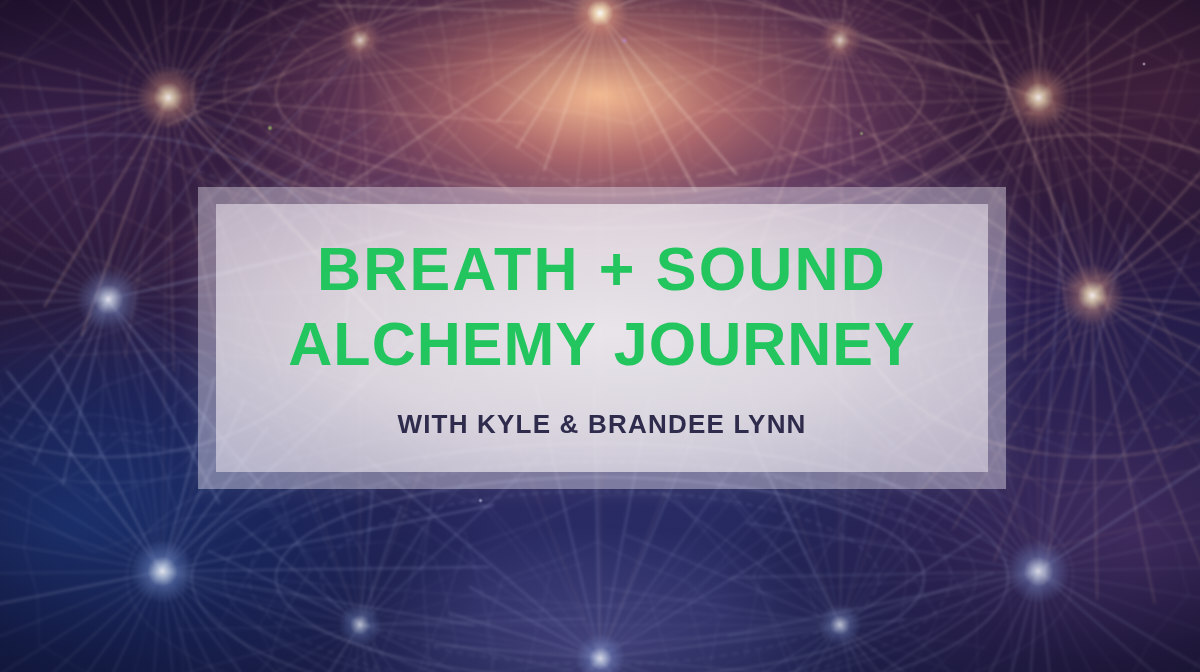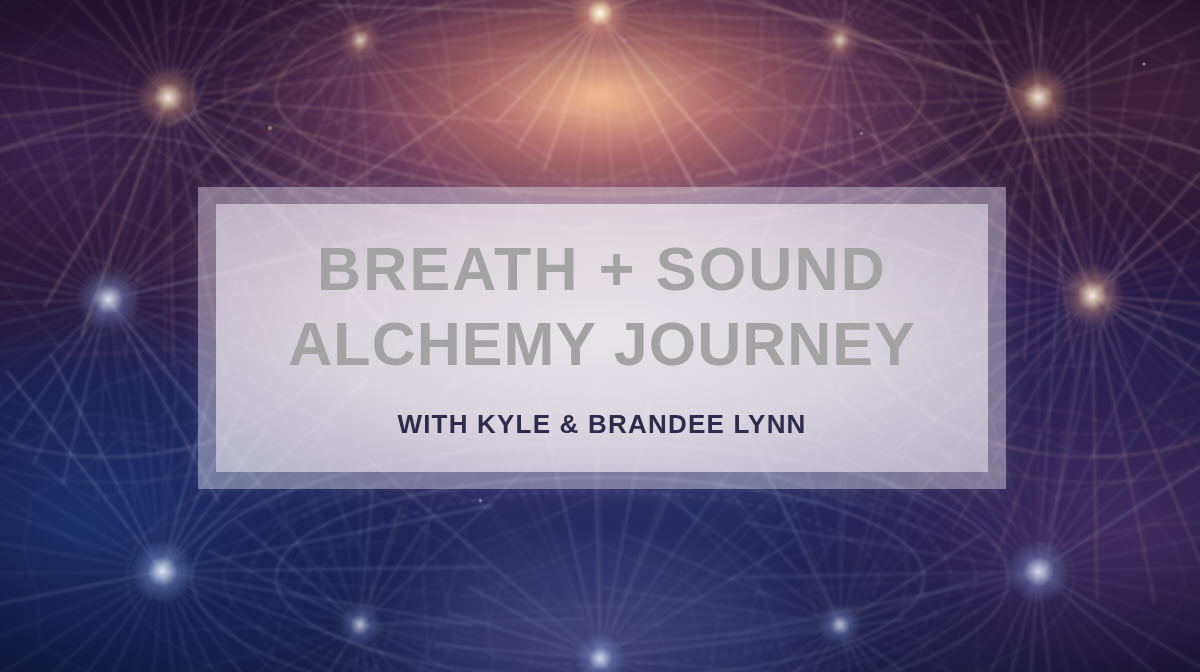--- a/index.html
+++ b/index.html
@@ -117,21 +117,21 @@
   .panel-content {
     position: absolute;
     inset: 0;
     display: flex;
     flex-direction: column;
     align-items: center;
     justify-content: center;
   }
 
   .title-line {
-    color: #a3a3a3;
+    color: #22c55e;
     font-family: "Liberation Sans", sans-serif;
     font-weight: 700;
     font-size: 60px;
     line-height: 1.0;
     letter-spacing: 2.0px;
     white-space: nowrap;
     text-align: center;
   }
   .title-line.l1 {
     font-size: 61px;

